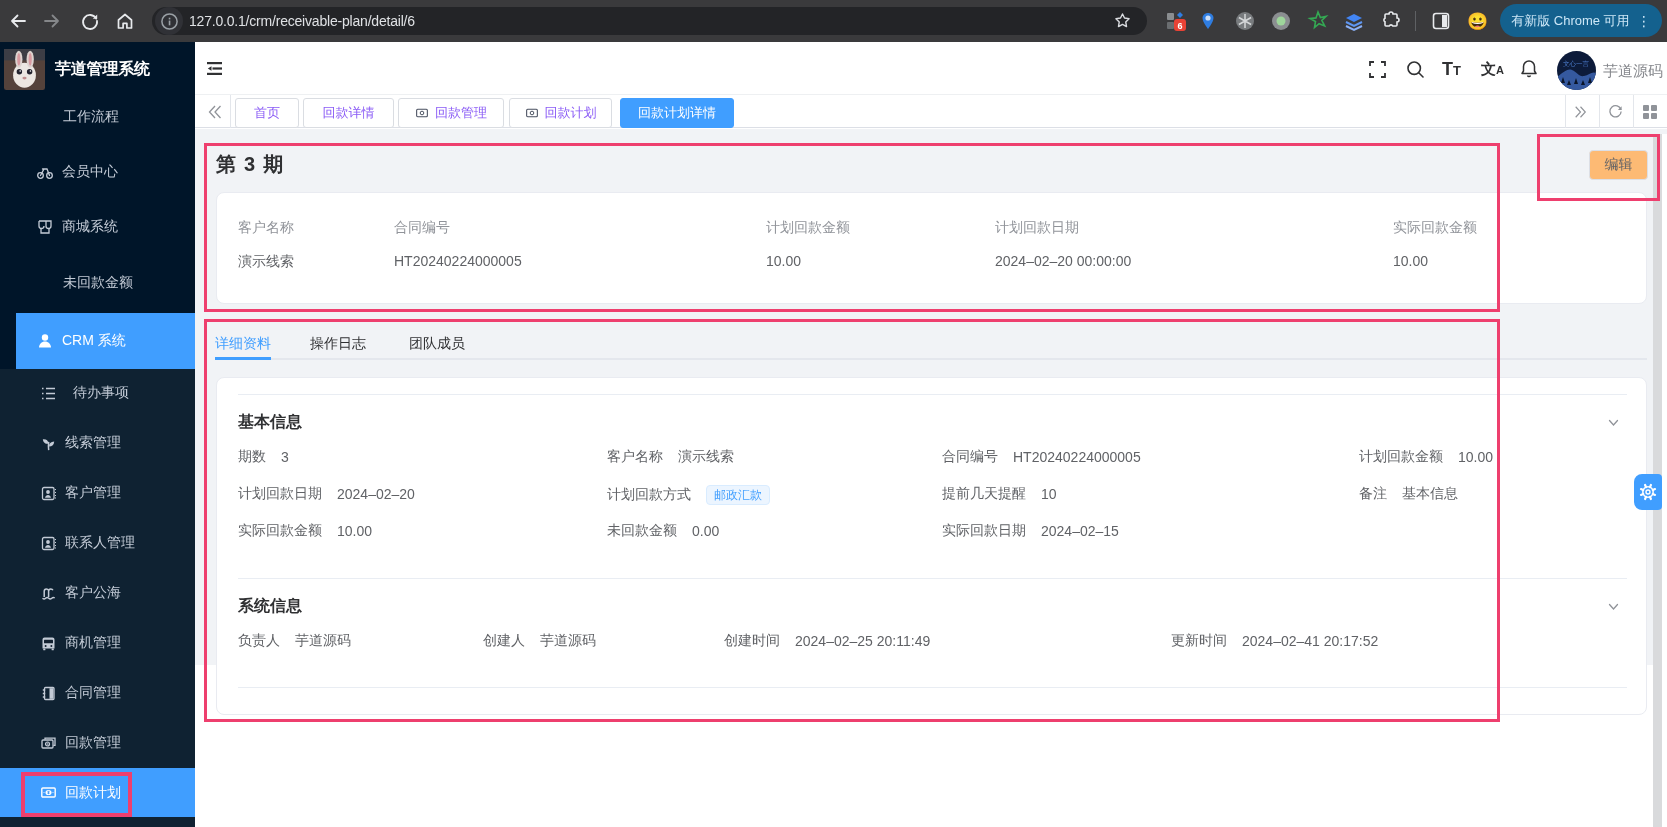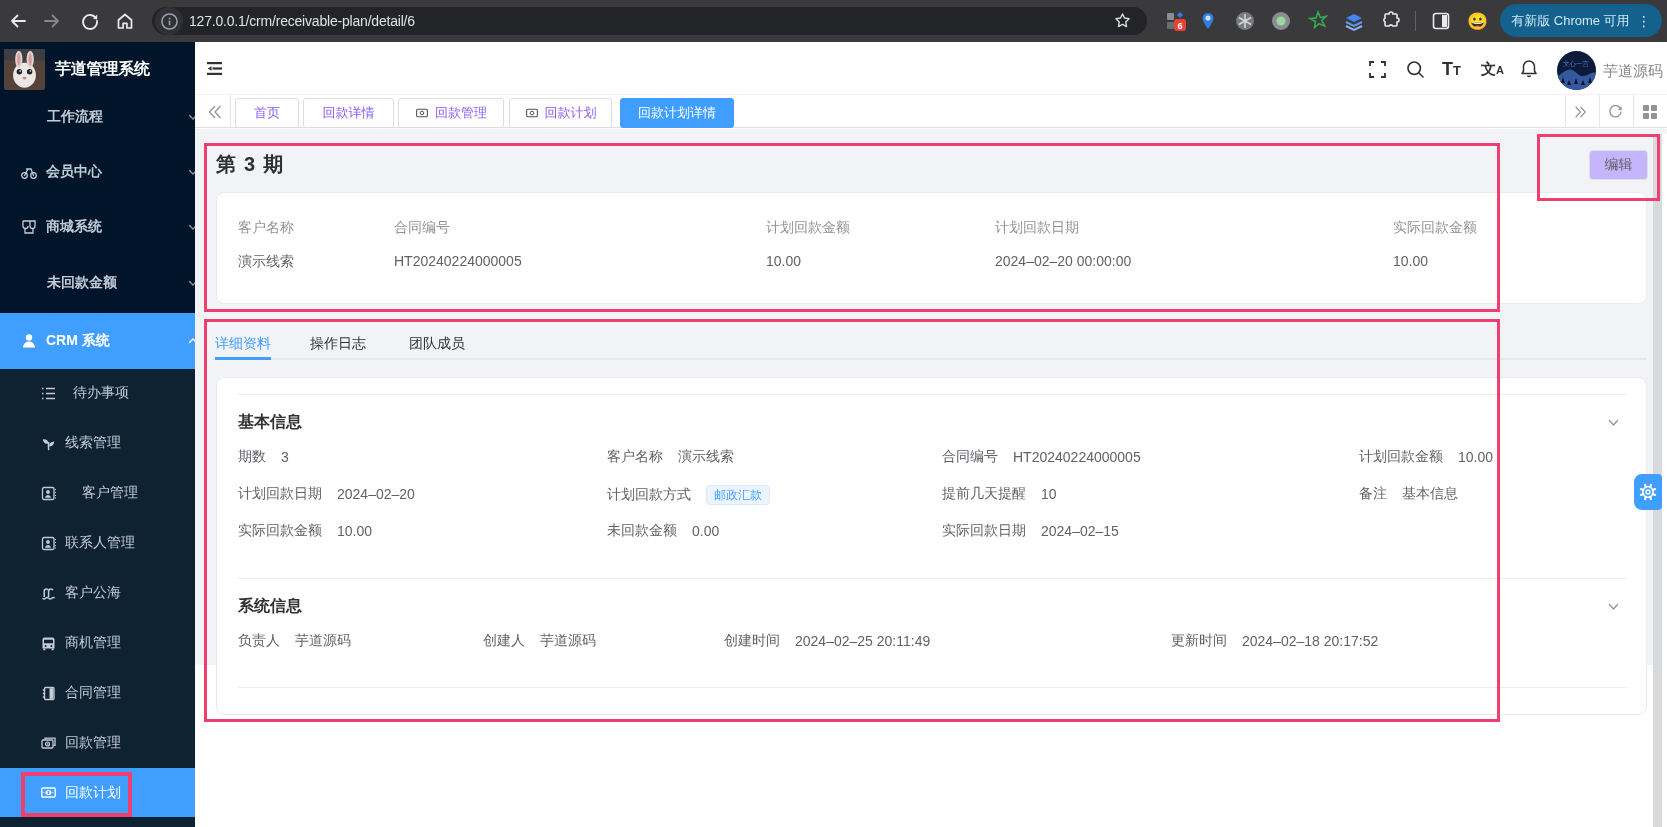--- a/index.html
+++ b/index.html
@@ -14,21 +14,21 @@
 #urlpill .info { width:28px; height:28px; margin-left:3px; background:#303136; border-radius:50%; display:flex; align-items:center; justify-content:center; }
 #urlpill .url { color:#dfe1e4; font-size:14px; margin-left:6px; letter-spacing:-0.2px; }
 #urlpill .star { position:absolute; right:14px; top:3px; }
 .ext { position:absolute; top:9px; width:24px; height:24px; display:flex; align-items:center; justify-content:center; }
 #newpill { position:absolute; left:1500px; top:4px; width:162px; height:33px; background:#14618e; border-radius:17px; color:#cde7f7; font-size:13px; display:flex; align-items:center; justify-content:center; }
 
 
 #app { position:absolute; left:0; top:42px; width:1667px; height:785px; }
 #sidebar { position:absolute; left:0; top:0; width:195px; height:785px; background:#001529; }
 #submenu-bg { position:absolute; left:0; top:327px; width:195px; height:458px; background:#0f2232; }
-.mi { position:absolute; left:0; width:219px; height:56px; display:flex; align-items:center; color:#c3cbd6; font-size:14px;font-weight:bold; }
+.mi { position:absolute; left:16px; width:219px; height:56px; display:flex; align-items:center; color:#c3cbd6; font-size:14px; }
 .mi .chev { position:absolute; right:20px; }
 .smi { position:absolute; left:0; width:195px; height:50px; display:flex; align-items:center; color:#c3cbd6; font-size:14px; }
 #logo { position:absolute; left:0; top:0; width:195px; height:60px; }
 #main { position:absolute; left:195px; top:0; width:1472px; height:785px; }
 #hdr { position:absolute; left:0; top:0; width:1472px; height:52px; background:#fff; }
 #tabbar { position:absolute; left:0; top:52px; width:1472px; height:34px; background:#fff; border-bottom:1px solid #dcdfe6; border-top:1px solid #eef0f2; }
 .tb { position:absolute; top:3px; height:30px; border:1px solid #dadde2; border-radius:3px; background:#fff; color:#8b5cf6; font-size:13px; display:flex; align-items:center; justify-content:center; gap:6px; }
 .tb.act { background:#409eff; border-color:#409eff; color:#fff; }
 #content { position:absolute; left:0; top:87px; width:1472px; height:536px; background:#f1f3f6; }
 
@@ -230,21 +230,21 @@
         </svg>
       <span style="margin-left:8px">线索管理</span>
     </div>
     <div class="smi" style="top:426px">
       <svg style="margin-left:40px" width="17" height="17" viewBox="0 0 17 17">
           <rect x="2.5" y="2.5" width="11.5" height="12" rx="1.5" stroke="#c3cbd6" stroke-width="1.3" fill="none"></rect>
           <circle cx="8" cy="7" r="1.9" fill="#c3cbd6"></circle>
           <path d="M5 12.7c.5-1.9 1.6-2.8 3-2.8s2.5.9 3 2.8z" fill="#c3cbd6"></path>
           <path d="M15 4.5h1M15 7.5h1M15 10.5h1M15 13h1" stroke="#c3cbd6" stroke-width="1.2"></path>
         </svg>
-      <span style="margin-left:25px">客户管理</span>
+      <span style="margin-left:8px">客户管理</span>
     </div>
     <div class="smi" style="top:476px">
       <svg style="margin-left:40px" width="17" height="17" viewBox="0 0 17 17">
           <rect x="2.5" y="2.5" width="11.5" height="12" rx="1.5" stroke="#c3cbd6" stroke-width="1.3" fill="none"></rect>
           <circle cx="8" cy="7" r="1.9" fill="#c3cbd6"></circle>
           <path d="M5 12.7c.5-1.9 1.6-2.8 3-2.8s2.5.9 3 2.8z" fill="#c3cbd6"></path>
           <path d="M15 4.5h1M15 7.5h1M15 10.5h1M15 13h1" stroke="#c3cbd6" stroke-width="1.2"></path>
         </svg>
       <span style="margin-left:8px">联系人管理</span>
     </div>
@@ -362,21 +362,21 @@
           <rect x="0" y="0" width="6" height="6" rx="1" fill="#909399"></rect>
           <rect x="8" y="0" width="6" height="6" rx="1" fill="#909399"></rect>
           <rect x="0" y="8" width="6" height="6" rx="1" fill="#909399"></rect>
           <rect x="8" y="8" width="6" height="6" rx="1" fill="#909399"></rect>
         </svg>
     </div>
 
     <div id="content">
 
       <div class="abs" style="left:21px;top:22px;font-size:20px;font-weight:bold;color:#303133">第  3  期</div>
-      <div class="abs" style="left:1394px;top:21px;width:59px;height:30px;background:#c4b5fd;border:1px solid #dcdfe6;border-radius:4px;display:flex;align-items:center;justify-content:center;font-size:14px;color:#606266">编辑</div>
+      <div class="abs" style="left:1394px;top:21px;width:59px;height:30px;background:#fdba74;border:1px solid #dcdfe6;border-radius:4px;display:flex;align-items:center;justify-content:center;font-size:14px;color:#606266">编辑</div>
 
       <div class="card" style="left:21px;top:63px;width:1431px;height:112px">
         <div class="lbl abs" style="left:21px;top:26px">客户名称</div>
         <div class="lbl abs" style="left:177px;top:26px">合同编号</div>
         <div class="lbl abs" style="left:549px;top:26px">计划回款金额</div>
         <div class="lbl abs" style="left:778px;top:26px">计划回款日期</div>
         <div class="lbl abs" style="left:1176px;top:26px">实际回款金额</div>
         <div class="val abs" style="left:21px;top:60px">演示线索</div>
         <div class="val abs" style="left:177px;top:60px">HT20240224000005</div>
         <div class="val abs" style="left:549px;top:60px">10.00</div>
@@ -457,21 +457,21 @@
         <div class="f" style="left:266px;top:254px">
             <b>创建人</b>
             <span class="v">芋道源码</span>
           </div>
         <div class="f" style="left:507px;top:254px">
             <b>创建时间</b>
             <span class="v">2024–02–25 20:11:49</span>
           </div>
         <div class="f" style="left:954px;top:254px">
             <b>更新时间</b>
-            <span class="v">2024–02–18 20:17:52</span>
+            <span class="v">2024–02–41 20:17:52</span>
           </div>
 
         <div class="divider" style="left:21px;top:309px;width:1389px"></div>
       </div>
 
       <div id="scroll">
           <div class="thumb"></div>
         </div>
       <div id="gearbtn">
         <svg width="18" height="18" viewBox="0 0 18 18">

